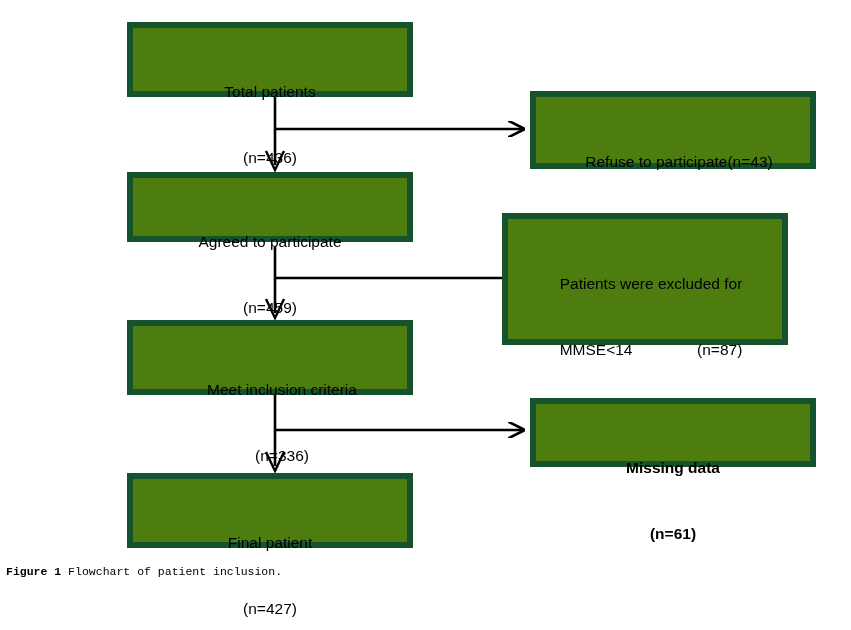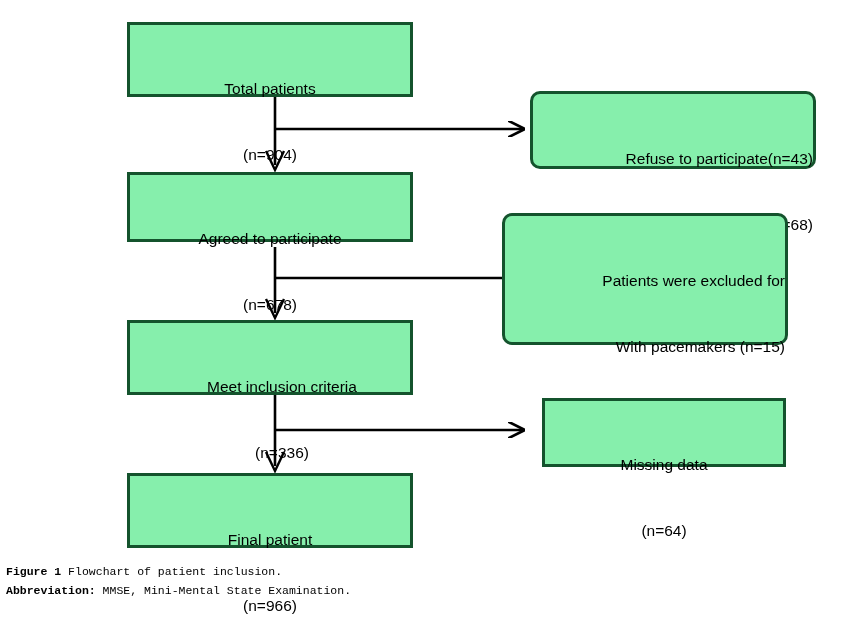--- a/index.html
+++ b/index.html
@@ -32,51 +32,50 @@
     top: 0;
     width: 851px;
     height: 630px;
     pointer-events: none;
   }
 
   
   .node {
     position: absolute;
     box-sizing: border-box;
-    border: 3px solid #14532d;
-    background: #86efac;
+    border: 6px solid #14532d;
+    background: #4d7c0f;
     font-size: 15.5px;
     line-height: 1.42;
     color: #000000;
     white-space: pre;
   }
   .node.center {
     text-align: center;
     padding-top: 9px;
   }
   .node.left {
-    text-align: right;
+    text-align: center;
     padding-top: 10px;
     padding-left: 12px;
-    border-radius: 10px;
   }
   .node .line {
     display: block;
   }
 
   
   .main-1 { left: 127px; top: 22px;  width: 286px; height: 75px; }
   .main-2 { left: 127px; top: 172px; width: 286px; height: 70px; }
   .main-3 { left: 127px; top: 320px; width: 286px; height: 75px; padding-left: 24px; }
   .main-4 { left: 127px; top: 473px; width: 286px; height: 75px; }
 
   
   .side-1 { left: 530px; top: 91px;  width: 286px; height: 78px; }
   .side-2 { left: 502px; top: 213px; width: 286px; height: 132px; }
-  .side-3 { left: 542px; top: 398px; width: 244px; height: 69px; }
+  .side-3 { left: 530px; top: 398px; width: 286px; height: 69px; font-weight: bold; }
 
   
   #caption {
     position: absolute;
     left: 6px;
     top: 563px;
     width: 600px;
     font-family: "DejaVu Sans", sans-serif;
     font-size: 11.5px;
     line-height: 1.62;
@@ -114,51 +113,51 @@
     <g>
       <line x1="275" y1="395" x2="275" y2="466" stroke="#000000" stroke-width="2.6"></line>
       <path d="M 266 452 L 275 471 L 284 452" fill="none" stroke="#000000" stroke-width="2.4"></path>
     </g>
 
     <line x1="275" y1="430" x2="524" y2="430" stroke="#000000" stroke-width="2.4" marker-end="url(#arrow)"></line>
   </svg>
 
   <div class="node center main-1">
     <span class="line">Total patients</span>
-    <span class="line">(n=904)</span>
+    <span class="line">(n=436)</span>
   </div>
 
   <div class="node center main-2">
     <span class="line">Agreed to participate</span>
-    <span class="line">(n=678)</span>
+    <span class="line">(n=459)</span>
   </div>
 
   <div class="node center main-3">
     <span class="line">Meet inclusion criteria</span>
     <span class="line">(n=336)</span>
   </div>
 
   <div class="node center main-4">
     <span class="line">Final patient</span>
-    <span class="line">(n=966)</span>
+    <span class="line">(n=427)</span>
   </div>
 
   <div class="node left side-1">
     <span class="line">Refuse to participate(n=43)</span>
     <span class="line">Age &lt;65 years          (n=68)</span>
   </div>
 
   <div class="node left side-2">
     <span class="line">Patients were excluded for</span>
+    <span class="line">MMSE&lt;14               (n=87)</span>
     <span class="line">With pacemakers (n=15)</span>
   </div>
 
   <div class="node center side-3">
     <span class="line">Missing data</span>
-    <span class="line">(n=64)</span>
+    <span class="line">(n=61)</span>
   </div>
 
 </div>
 
 <div id="caption">
   <span class="cap-line"><span class="cap-label">Figure 1</span><span> Flowchart of patient inclusion.</span></span>
-  <span class="cap-line"><span class="cap-label">Abbreviation:</span><span> MMSE, Mini-Mental State Examination.</span></span>
 </div>
 
 </body></html>

